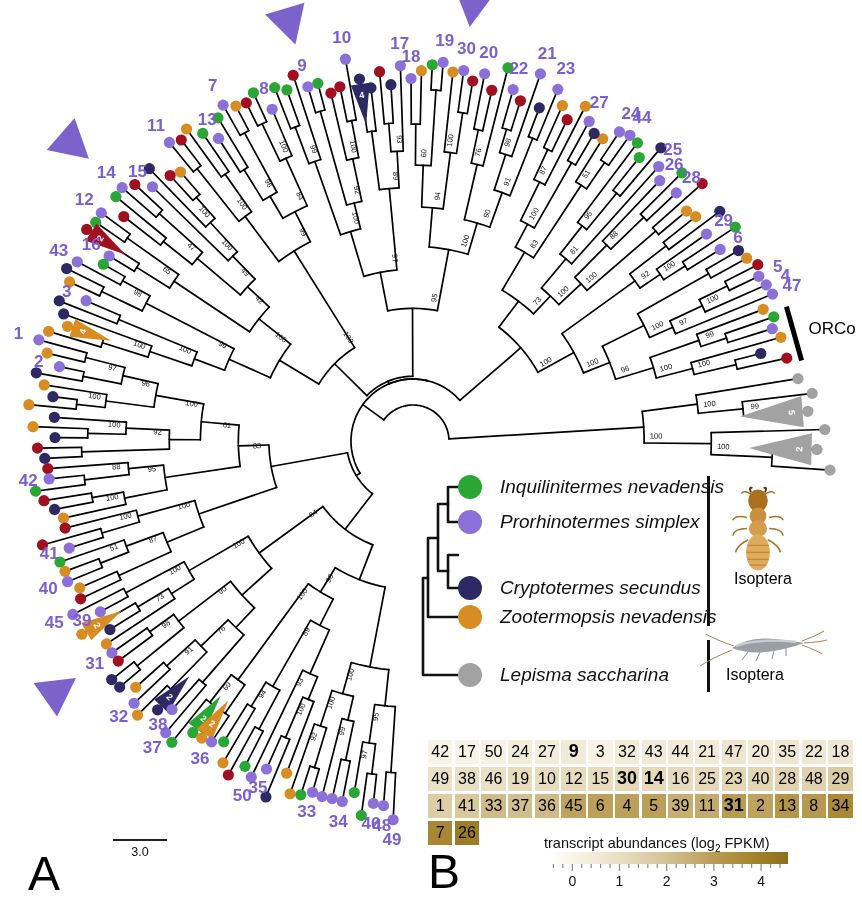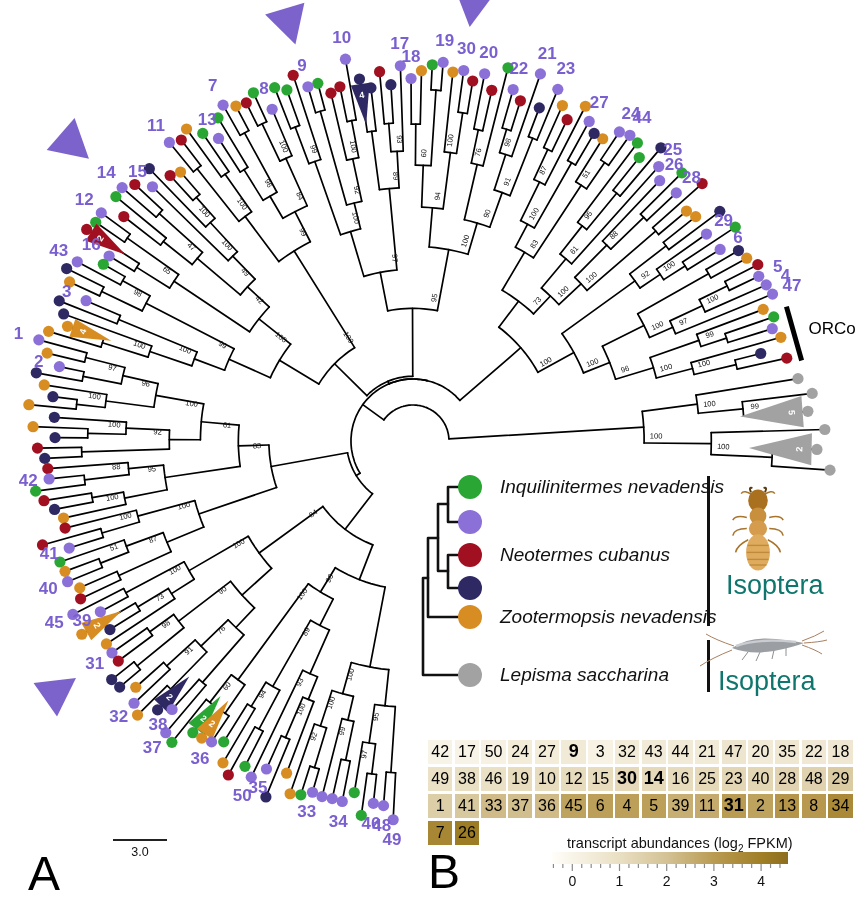--- a/index.html
+++ b/index.html
@@ -7,21 +7,21 @@
           font-family:"Liberation Sans",sans-serif;color:#111;}
   svg{display:block}
   .abs{position:absolute}
   #treeSvg{left:0;top:0}
   
   .legend{left:420px;top:468px;width:436px;height:240px;}
   .sp-row{position:absolute;left:38px;height:26px;display:flex;align-items:center;}
   .sp-dot{width:24px;height:24px;border-radius:50%;margin-right:18px;flex:0 0 auto;}
   .sp-name{font-style:italic;font-size:19px;color:#111;white-space:nowrap;}
   .vbar{position:absolute;width:3px;background:#111;}
-  .grp-label{position:absolute;font-size:27px;color:#0f766e;}
+  .grp-label{position:absolute;font-size:16px;color:#000000;margin-left:8px;}
   
   .heatmap{left:428px;top:716px;width:430px;height:184px;}
   .hm-title{position:absolute;left:0;top:0;width:426px;text-align:center;
             font-weight:bold;font-size:17px;}
   .hm-grid{position:absolute;left:0;top:24px;display:grid;
            grid-template-columns:repeat(16,26.7px);grid-auto-rows:27px;}
   .hm-cell{width:24.4px;height:23.6px;display:flex;align-items:center;justify-content:center;
            font-size:16px;color:#000;}
   .hm-cell.bold{font-weight:bold;font-size:18px;}
   .cbar-label{position:absolute;font-size:14.5px;white-space:nowrap;}
@@ -878,27 +878,25 @@
         <path d="M18 70 H8 V149 H38"></path>
         <path d="M8 110 H3 V207 H38"></path>
       </g>
     </svg>
     <div class="sp-row" style="top:6px">
         <span class="sp-dot" style="background: rgb(41, 166, 52);"></span>
         <span class="sp-name">Inquilinitermes nevadensis</span>
       </div>
     <div class="sp-row" style="top:41px">
         <span class="sp-dot" style="background: rgb(139, 112, 216);"></span>
-      </div>
-    <div class="sp-row" style="top:74px">
-        <span class="sp-dot" style="background: rgb(160, 16, 32);"></span>
-        <span class="sp-name">Neotermes cubanus</span>
+        <span class="sp-name">Prorhinotermes simplex</span>
       </div>
     <div class="sp-row" style="top:107px">
         <span class="sp-dot" style="background: rgb(46, 40, 99);"></span>
+        <span class="sp-name">Cryptotermes secundus</span>
       </div>
     <div class="sp-row" style="top:136px">
         <span class="sp-dot" style="background: rgb(215, 141, 34);"></span>
         <span class="sp-name">Zootermopsis nevadensis</span>
       </div>
     <div class="sp-row" style="top:194px">
         <span class="sp-dot" style="background: rgb(162, 162, 162);"></span>
         <span class="sp-name">Lepisma saccharina</span>
       </div>
 
@@ -1011,21 +1009,21 @@
         <div></div>
         <div></div>
         <div></div>
         <div></div>
         <div></div>
         <div></div>
         <div></div>
         <div></div>
         <div></div>
       </div>
-    <div class="cbar-label" style="left:139px;top:119px">
+    <div class="cbar-label" style="left:116px;top:119px">
       <span>transcript abundances (log</span><sub>2</sub><span> FPKM)</span>
     </div>
     <div class="cbar" id="cbar" style="left: 124px; top: 136px; width: 236px; background: linear-gradient(to right, rgb(255, 254, 249) 0%, rgb(248, 244, 232) 8.6%, rgb(233, 223, 195) 28.6%, rgb(212, 194, 149) 48.6%, rgb(185, 155, 82) 68.6%, rgb(160, 127, 39) 88.6%, rgb(141, 110, 31) 100%);"></div>
     <svg class="abs" id="cbarTicks" style="left:124px;top:148px" width="256" height="28">
         <line x1="1.4159999999999968" y1="0" x2="1.4159999999999968" y2="4" stroke="#8a8a8a" stroke-width="1.2"></line>
         <line x1="10.855999999999998" y1="0" x2="10.855999999999998" y2="4" stroke="#8a8a8a" stroke-width="1.2"></line>
         <line x1="20.296" y1="0" x2="20.296" y2="7" stroke="#8a8a8a" stroke-width="1.2"></line>
         <text x="20.296" y="22" text-anchor="middle" font-size="14" fill="#111" font-family="&quot;Liberation Sans&quot;,sans-serif">0</text>
         <line x1="29.736" y1="0" x2="29.736" y2="4" stroke="#8a8a8a" stroke-width="1.2"></line>
         <line x1="39.176" y1="0" x2="39.176" y2="4" stroke="#8a8a8a" stroke-width="1.2"></line>

